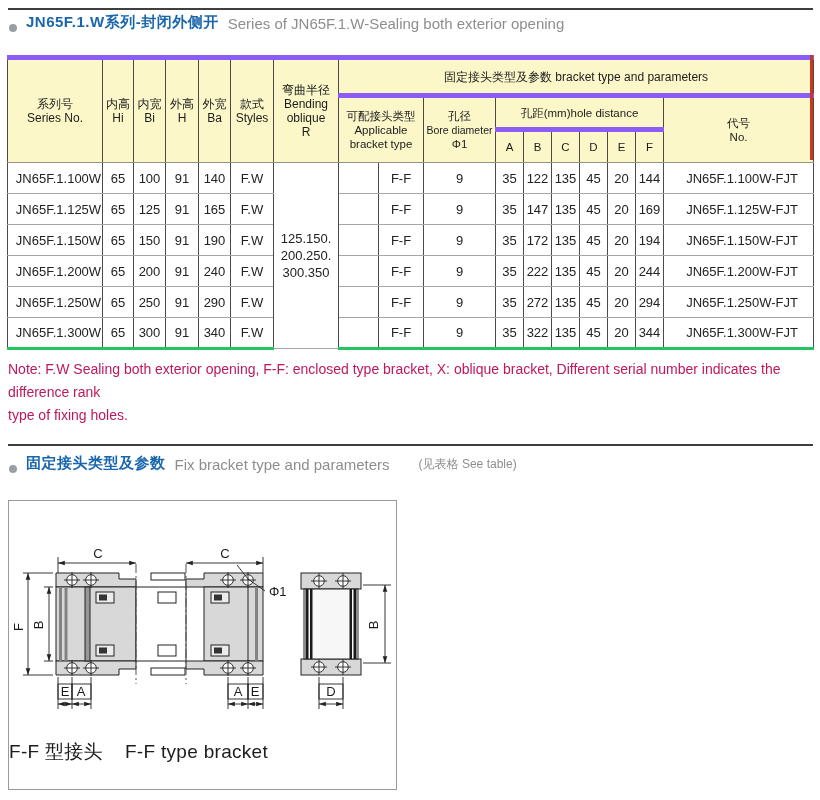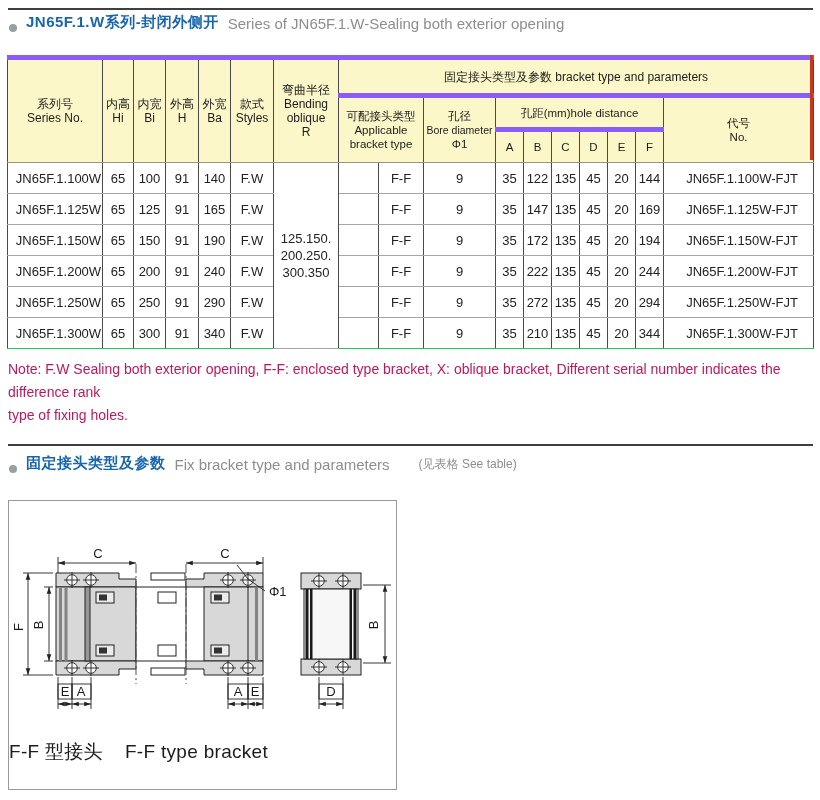--- a/index.html
+++ b/index.html
@@ -19,21 +19,21 @@
   table{position:absolute;left:7px;top:55px;width:806px;border-collapse:collapse;table-layout:fixed}
   th,td{border-left:1px solid #4a4a4a;border-right:1px solid #4a4a4a;text-align:center;
     padding:0;overflow:hidden;vertical-align:middle}
   thead th{background:#fbf7c9;font-weight:normal;font-size:11.5px;line-height:14px;color:#1c1c1c;
     border-top:5px solid #8b5cf6;border-bottom:1px solid #95957b}
   tr.h1 th{height:38px;font-size:12px}
   tr.h2 th{height:34px}
   tr.h3 th{height:33px}
   th.grp{font-size:12.5px}
   tbody td{font-size:13px;height:31px;border-top:1px solid #a6a6a6;border-bottom:1px solid #a6a6a6;background:#fff}
-  tbody tr:last-child td{border-bottom:1px solid #22c55e}
+  tbody tr:last-child td{border-bottom:3px solid #22c55e}
   td.lft{text-align:center;padding-left:7px}
   td.radius div{line-height:17px;font-size:13px}
   #edge-accent{position:absolute;left:810px;top:55px;width:3px;height:105px;background:#c8381f}
 
   #notes{position:absolute;left:8px;top:358px;width:806px}
   #notes .cn{font-size:13px;color:#333;line-height:21px;margin-bottom:3px}
   #notes .en{font-size:14px;color:#be185d;line-height:23px}
 
   #draw-box{position:absolute;left:8px;top:500px;width:389px;height:290px;
     border:1px solid #9a9a9a;background:#fff}
@@ -234,21 +234,21 @@
       <td class="lft">JN65F.1.300W</td>
       <td>65</td>
       <td>300</td>
       <td>91</td>
       <td>340</td>
       <td>F.W</td>
       <td></td>
       <td>F-F</td>
       <td>9</td>
       <td>35</td>
-      <td>210</td>
+      <td>322</td>
       <td>135</td>
       <td>45</td>
       <td>20</td>
       <td>344</td>
       <td class="lft">JN65F.1.300W-FJT</td>
     </tr>
   </tbody>
 </table>
 <div id="edge-accent"></div>
 

